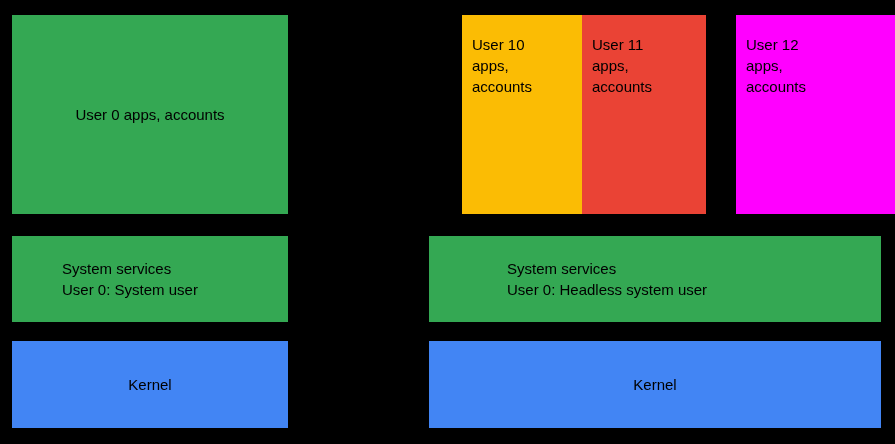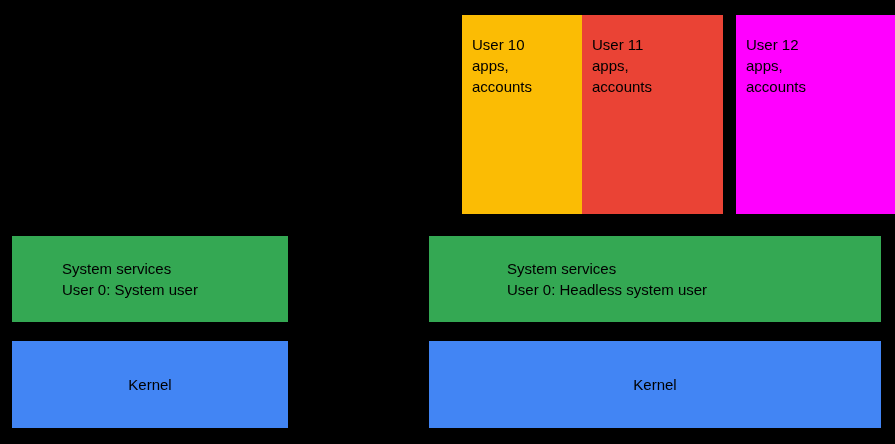--- a/index.html
+++ b/index.html
@@ -42,36 +42,39 @@
     padding: 0 10px;
   }
 
   
   #user0-apps-box     { left: 12px;  top: 15px;  width: 276px; height: 199px; background: #34A853; }
   #left-system-box    { left: 12px;  top: 236px; width: 276px; height:  86px; background: #34A853; }
   #left-kernel-box    { left: 12px;  top: 341px; width: 276px; height:  87px; background: #4285F4; }
 
   
   #user10-apps-box    { left: 429px; top: 15px;  width: 141px; height: 199px; background: #FBBC04; margin-left: 33px; }
-  #user11-apps-box    { left: 582px; top: 15px;  width: 141px; height: 199px; background: #EA4335; }
+  #user11-apps-box    { left: 582px; top: 15px;  width: 124px; height: 199px; background: #EA4335; }
   #user12-apps-box    { left: 736px; top: 15px;  width: 164px; height: 199px; background: #FF00FF; }
   #right-system-box   { left: 429px; top: 236px; width: 452px; height:  86px; background: #34A853; }
   #right-kernel-box   { left: 429px; top: 341px; width: 452px; height:  87px; background: #4285F4; }
 
   .user-apps-label {
     align-self: flex-start;
     margin-top: 19px;
     padding-left: 22px;
   }
 </style>
 </head>
 <body>
 
 <div class="diagram">
 
+  <div class="box center-text" id="user0-apps-box">
+    <span class="label">User 0 apps, accounts</span>
+  </div>
 
   <div class="box left-text" id="left-system-box">
     <span class="label" style="padding-left:50px;">System services
 User 0: System user</span>
   </div>
 
   <div class="box center-text" id="left-kernel-box">
     <span class="label">Kernel</span>
   </div>
 

